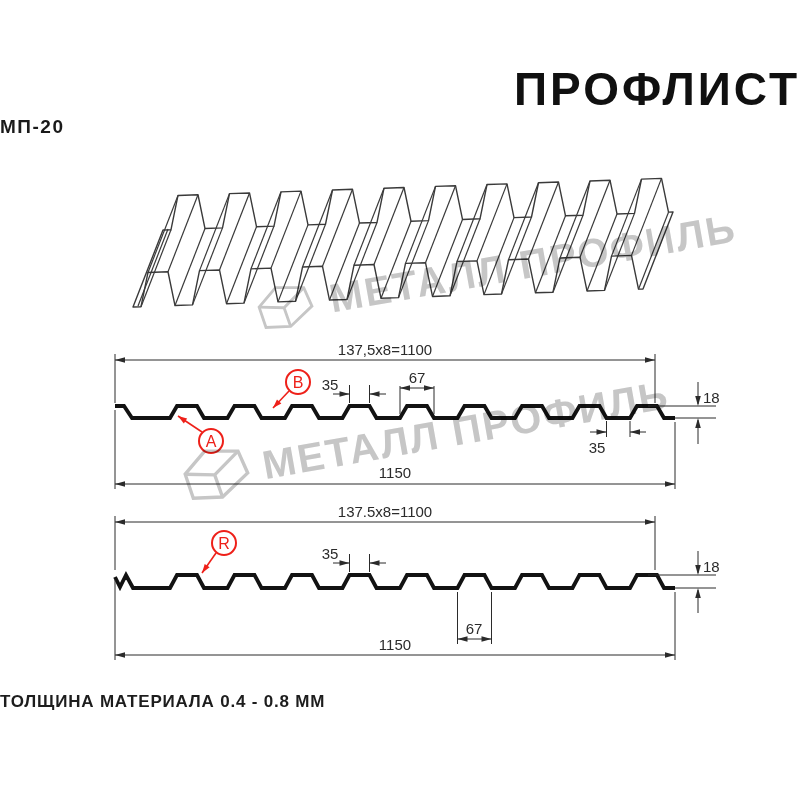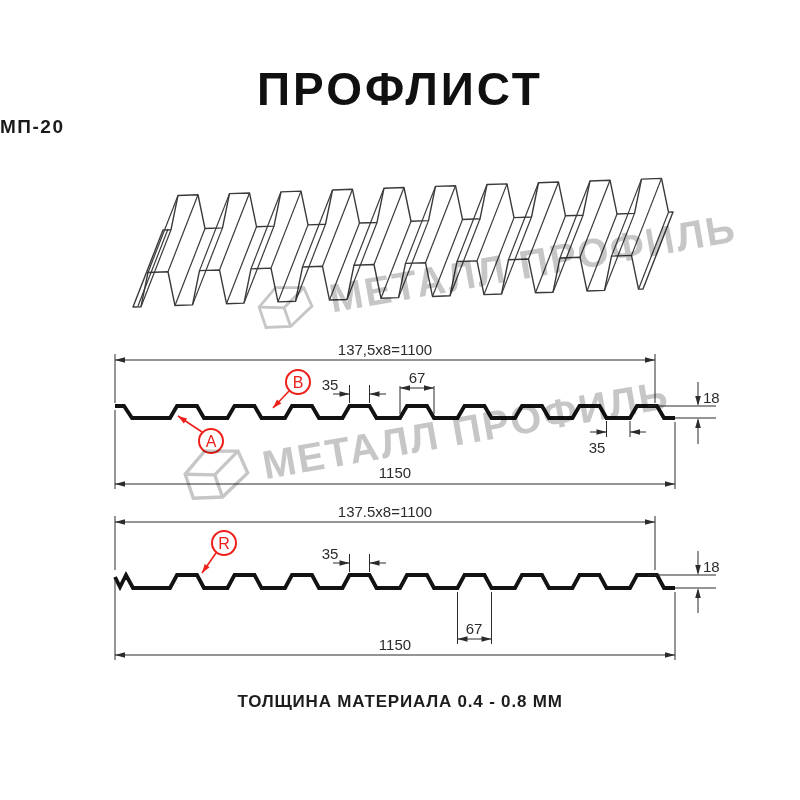--- a/index.html
+++ b/index.html
@@ -1,22 +1,22 @@
 <!DOCTYPE html>
 <html><head>
 <meta charset="utf-8">
 <style>
   html,body{margin:0;padding:0;background:#fff;}
   .page{position:relative;width:800px;height:800px;background:#fff;overflow:hidden;
         font-family:"Liberation Sans",sans-serif;}
-  .title{position:absolute;top:62px;left:0;width:100%;text-align:center;
+  .title{position:absolute;top:62px;left:0;width:100%;text-align:right;
          font-size:46px;font-weight:800;letter-spacing:3px;color:#101010;}
   .subtitle{position:absolute;top:116px;left:0;width:100%;
          font-size:19px;font-weight:700;letter-spacing:1.5px;color:#1a1a1a;}
-  .footer{position:absolute;top:692px;left:0;width:100%;text-align:center;
+  .footer{position:absolute;top:692px;left:0;width:100%;text-align:left;
          font-size:17px;font-weight:700;letter-spacing:.8px;color:#1d1d1d;}
   #drawing{position:absolute;left:0;top:0;z-index:1;}
   .watermark{position:absolute;display:flex;align-items:center;z-index:2;
          color:#c6c6c6;mix-blend-mode:multiply;transform:rotate(-10deg);
          transform-origin:left center;pointer-events:none;}
   .watermark .wm-text{font-weight:700;font-size:40px;letter-spacing:2px;white-space:nowrap;}
   .wm1{left:255px;top:288px;gap:14px;}
   .wm2{left:180px;top:452px;gap:10px;}
   text{font-family:"Liberation Sans",sans-serif;}
   .dim-label{font-size:15px;fill:#2b2b2b;}

